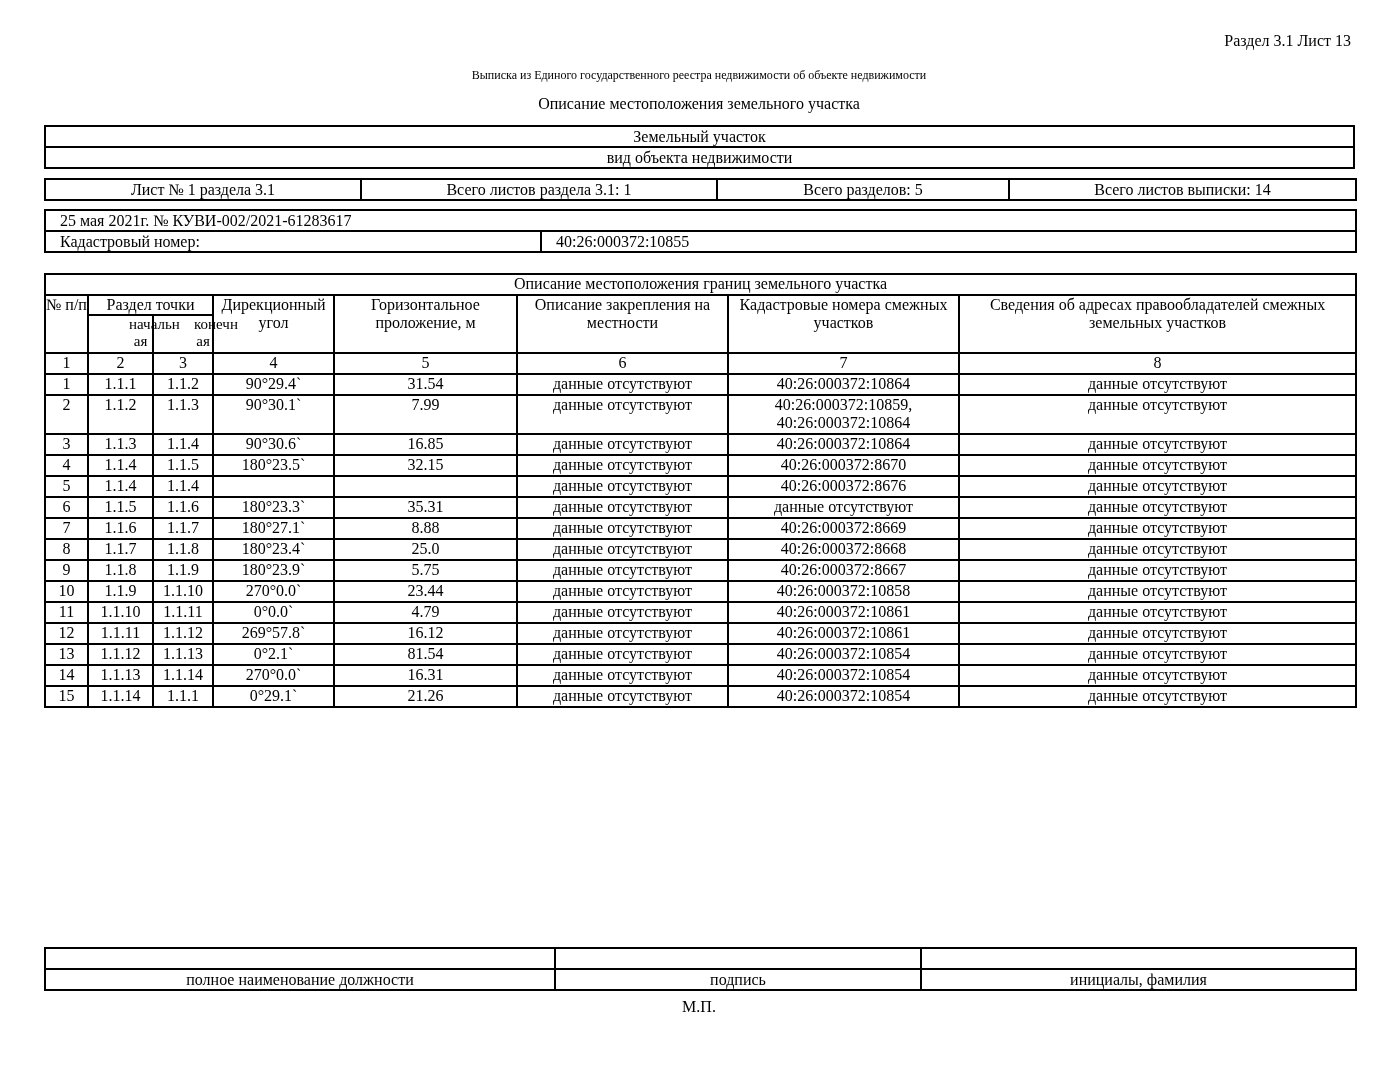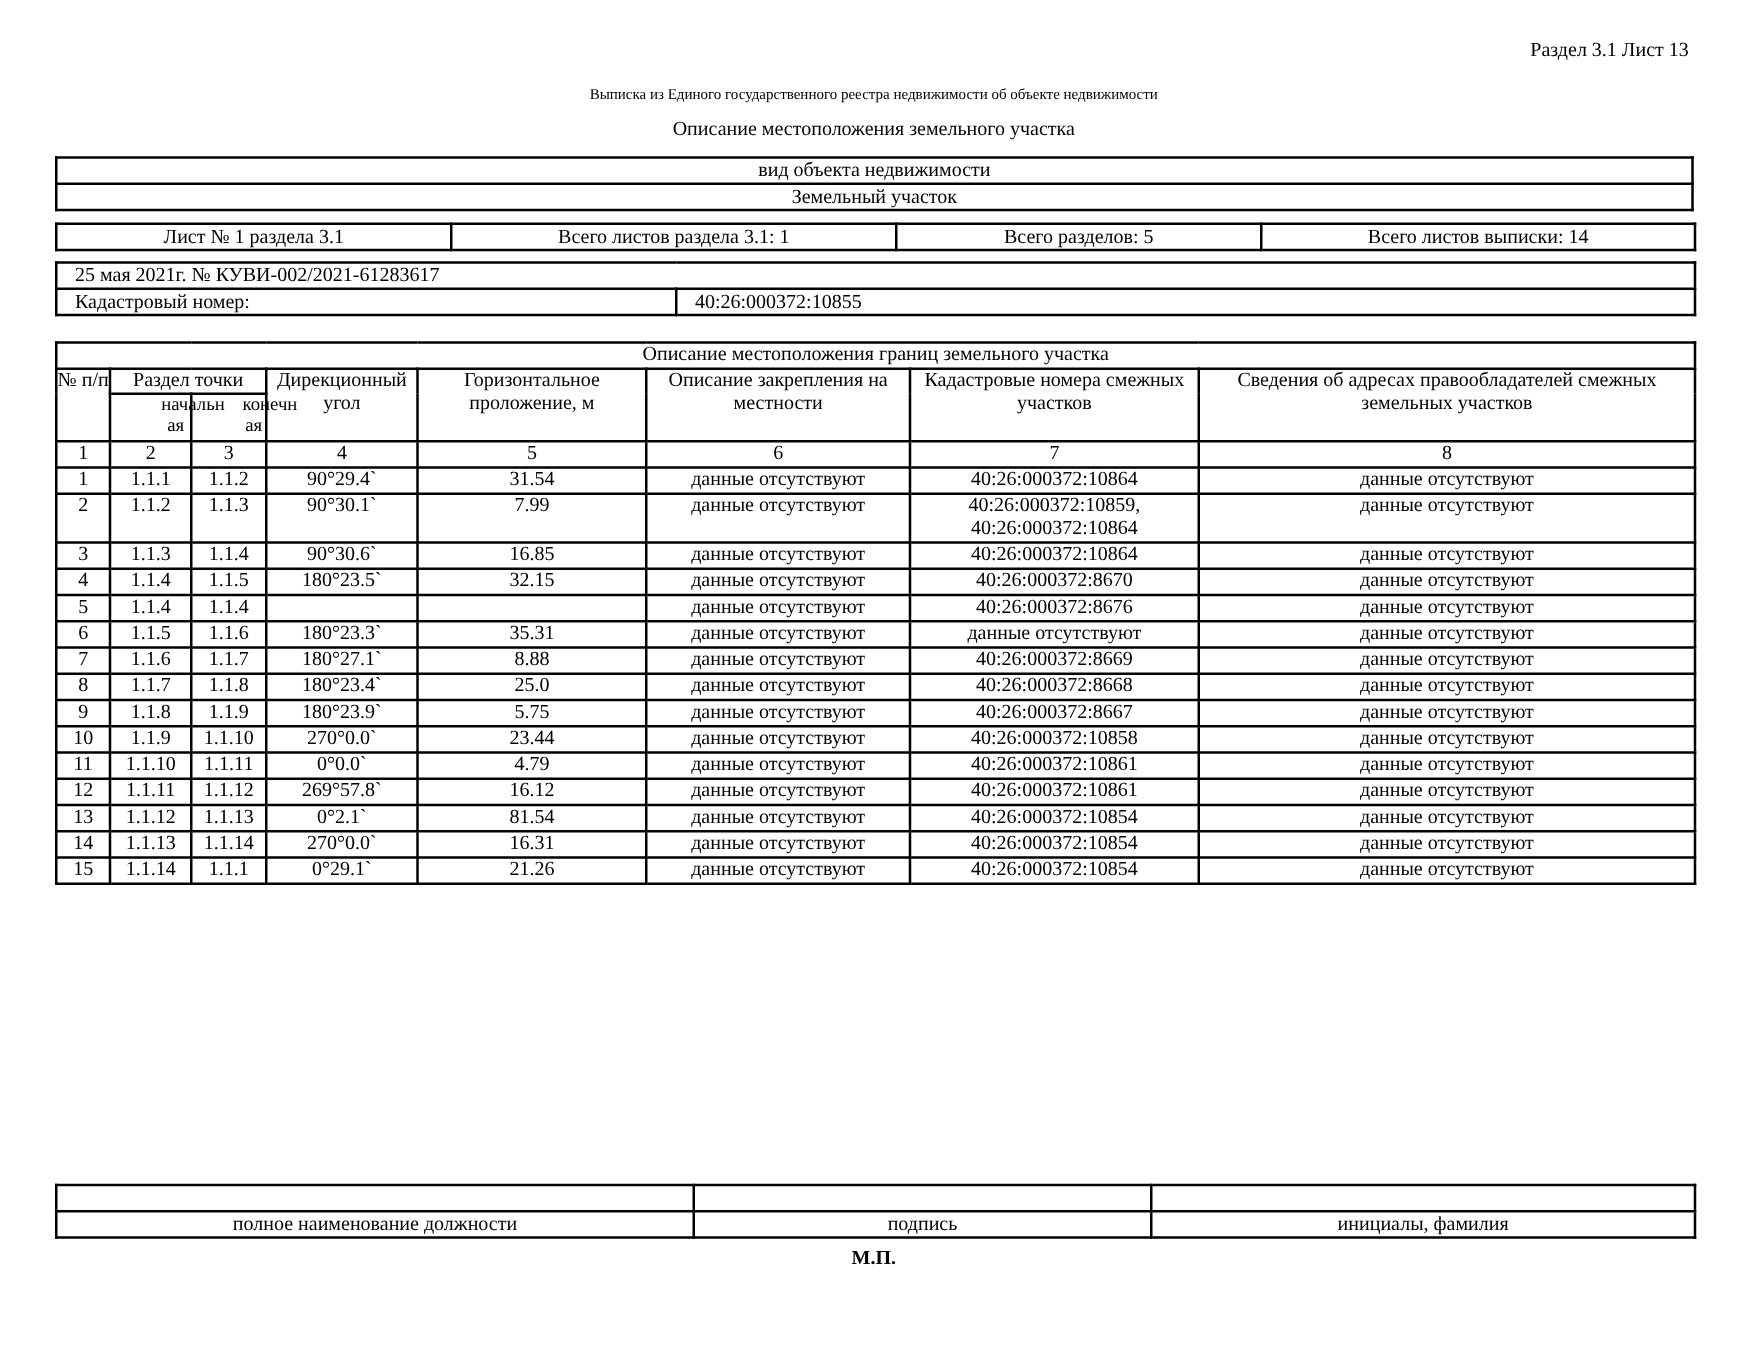--- a/index.html
+++ b/index.html
@@ -23,36 +23,36 @@
   .t-main { left: 44px; top: 273px; width: 1311px; }
   .t-main td { text-align: center; vertical-align: top; }
   .t-main .hdr-title td { height: 19px; }
   .t-main .hdr td { font-size: 16px; line-height: 18px; }
   .t-main .sub td { font-size: 15px; line-height: 17px; padding-left: 40px; }
   .t-main .nums td { height: 19px; }
   .t-main .row td { height: 19px; }
   .t-main .row.tall td { height: 37px; }
   .t-sign { left: 44px; top: 947px; width: 1311px; }
   .t-sign td { height: 19px; text-align: center; }
-  .mp { left: 0; width: 1398px; top: 998px; text-align: center; font-size: 16px; font-weight: bold; }
+  .mp { left: 0; width: 1398px; top: 998px; text-align: center; font-size: 16px; }
 </style>
 </head>
 <body>
 
 <div class="abs sheet-no">Раздел 3.1 Лист 13</div>
 <div class="abs title1">Выписка из Единого государственного реестра недвижимости об объекте недвижимости</div>
 <div class="abs title2">Описание местоположения земельного участка</div>
 
 <table class="abs t-obj">
   <tbody>
       <tr>
+        <td>Земельный участок</td>
+      </tr>
+  <tr>
         <td>вид объекта недвижимости</td>
-      </tr>
-  <tr>
-        <td>Земельный участок</td>
       </tr>
 </tbody>
   </table>
 
 <table class="abs t-sheets">
   <colgroup>
       <col style="width:316px">
       <col style="width:356px">
       <col style="width:292px">
       <col style="width:347px">

